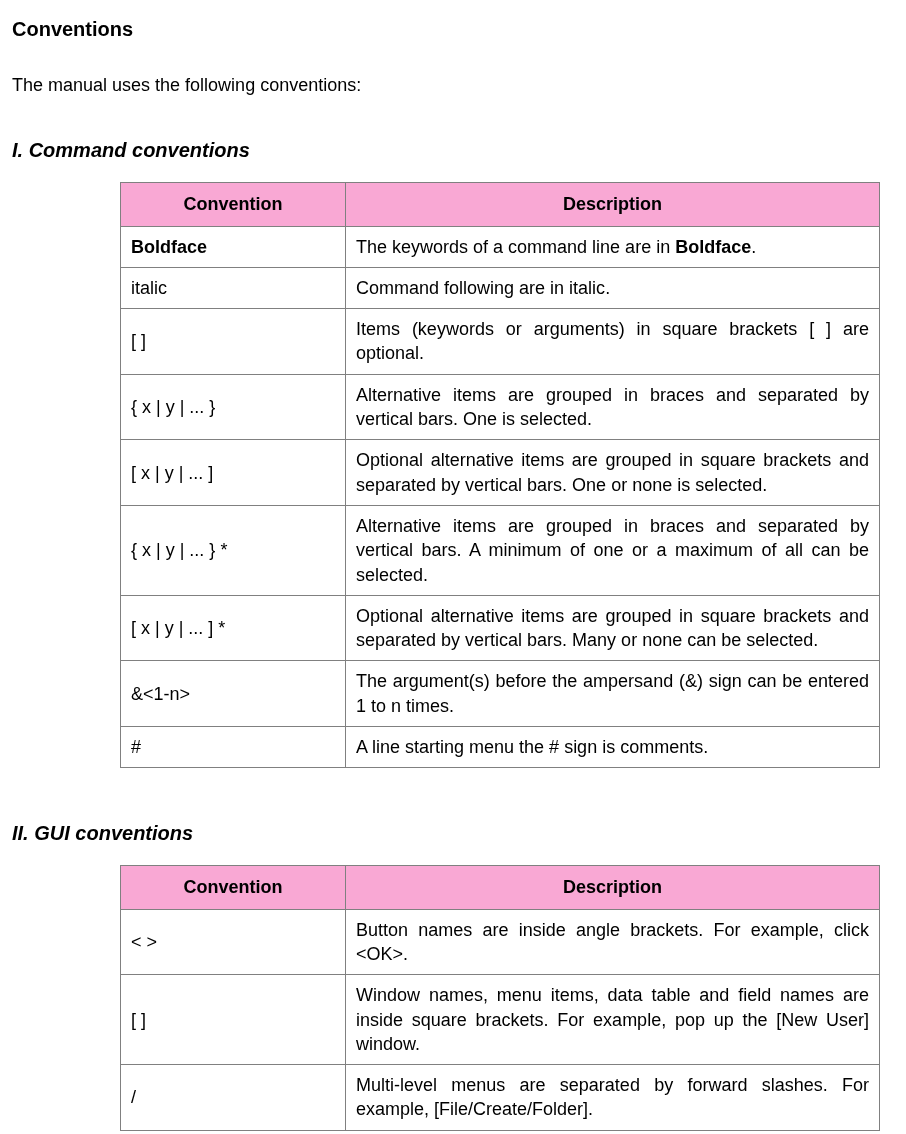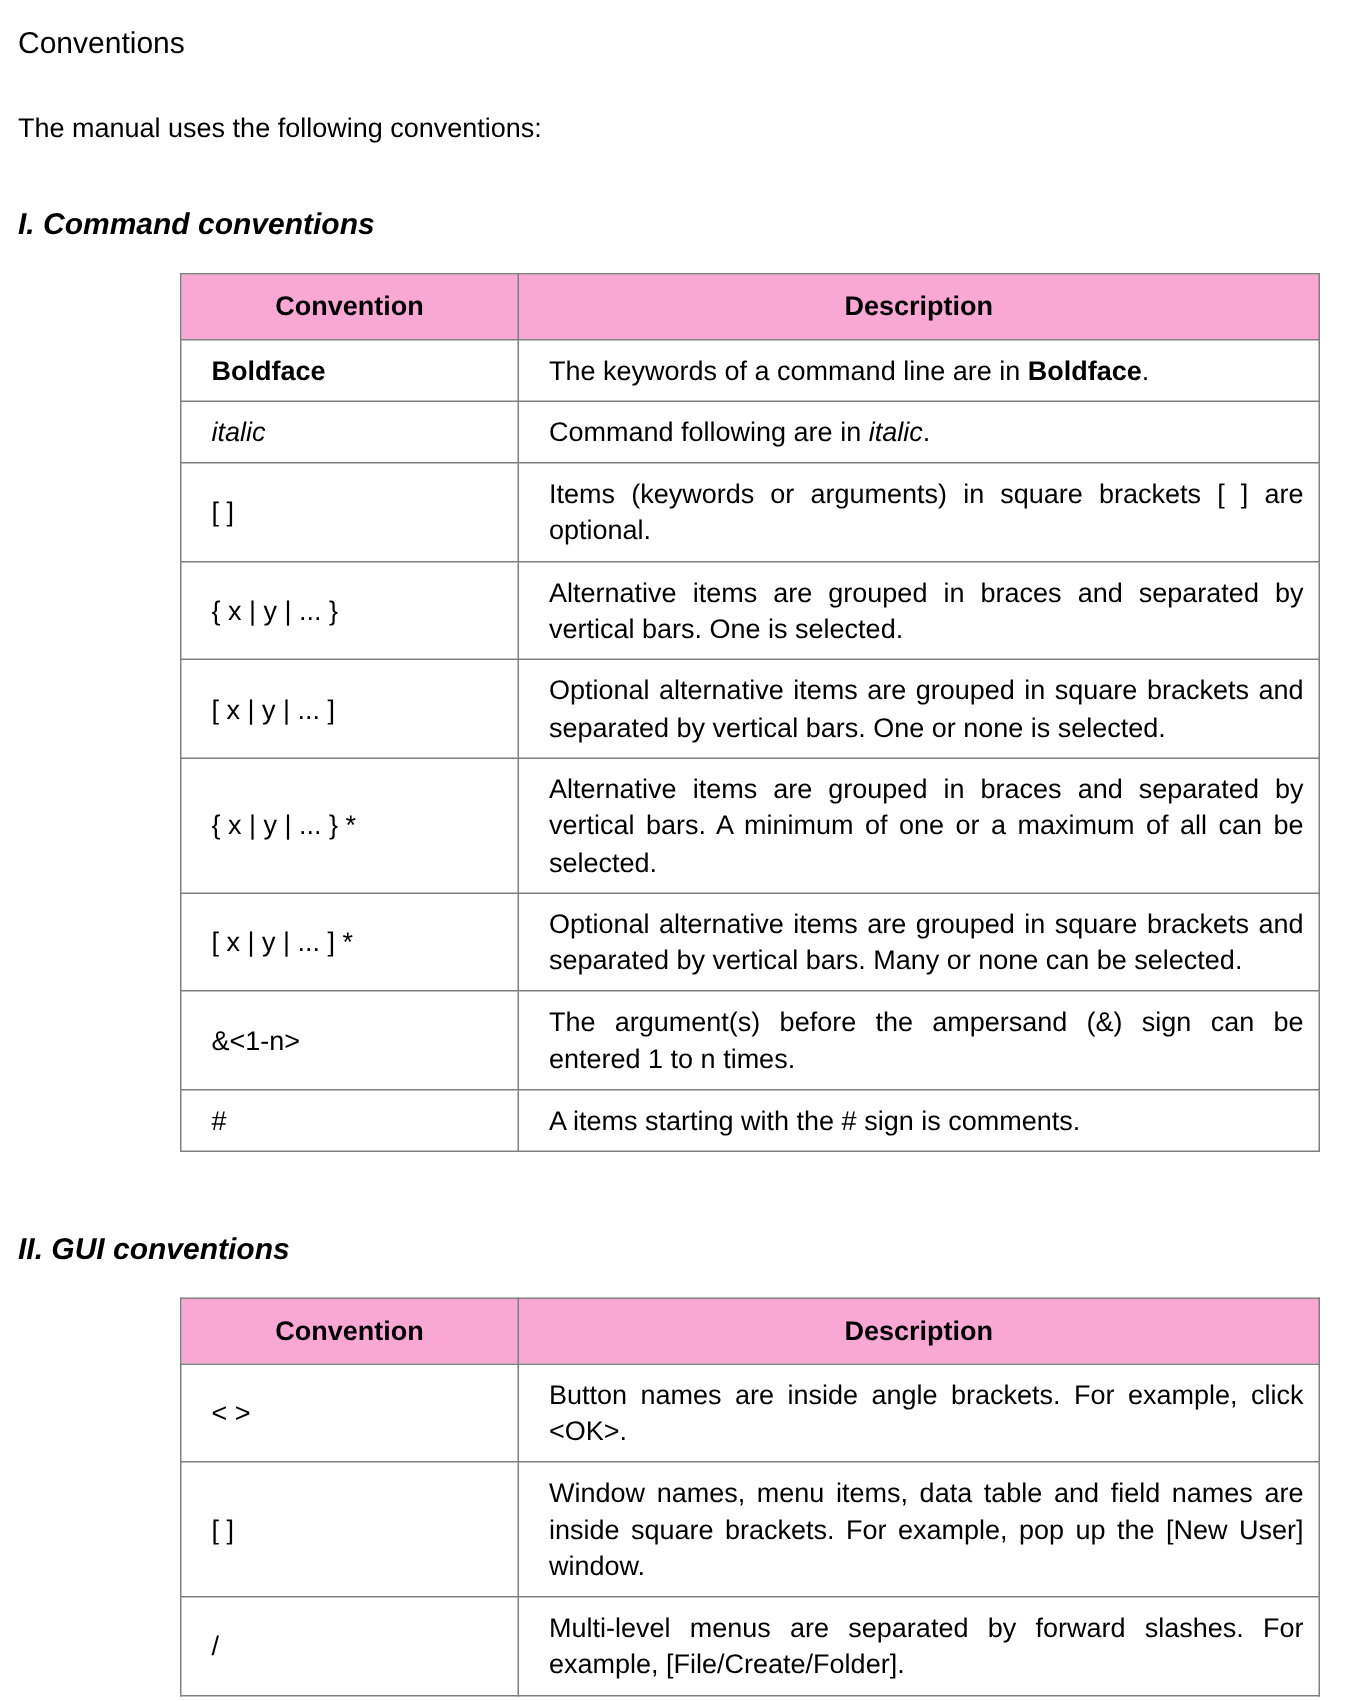--- a/index.html
+++ b/index.html
@@ -8,21 +8,21 @@
       font-size: 18px;
       color: #000;
       background: #fff;
       margin: 0;
       padding: 16px 20px 40px 12px;
       width: 906px;
       line-height: 1.35;
     }
     h1.main {
       font-size: 20px;
-      font-weight: normal;
+      font-weight: bold;
       margin: 0 0 30px 0;
     }
     .indent {
       margin-left: 92px;
     }
     .indent2 {
       margin-left: 108px;
     }
     p.intro {
       margin: 0 0 40px 0;
@@ -33,36 +33,36 @@
       margin: 0 0 18px 0;
       font-style: italic;
     }
     table {
       border-collapse: collapse;
       width: calc(100% - 6px);
       margin: 0 0 52px 0;
     }
     th, td {
       border: 1px solid #808080;
-      padding: 8px 10px 8px 20px;
+      padding: 8px 10px 8px 10px;
       vertical-align: middle;
       text-align: left;
     }
     th {
       background: #f9a8d4;
       text-align: center;
       font-weight: bold;
       font-size: 18px;
       padding: 9px 10px;
     }
     col.c1 { width: 225px; }
     col.c2 { width: auto; }
     td.desc { text-align: justify; }
     .bf { font-weight: bold; }
-    .it { font-style: italic; }
+    .it { }
     .compound span { white-space: pre-wrap; }
   </style>
 </head>
 <body>
 
 <h1 class="main">Conventions</h1>
 
 <p class="intro indent2">The manual uses the following conventions:</p>
 
 <h2 class="sub indent">I. Command conventions</h2>
@@ -107,21 +107,21 @@
         <tr>
           <td><span>[ x | y | ... ] *</span></td>
           <td class="desc compound"><span>Optional alternative items are grouped in square brackets and separated by vertical bars. Many or none can be selected.</span></td>
         </tr>
         <tr>
           <td><span>&amp;&lt;1-n&gt;</span></td>
           <td class="desc compound"><span>The argument(s) before the ampersand (&amp;) sign can be entered 1 to n times.</span></td>
         </tr>
         <tr>
           <td><span>#</span></td>
-          <td class="desc compound"><span>A items starting with the # sign is comments.</span></td>
+          <td class="desc compound"><span>A line starting menu the # sign is comments.</span></td>
         </tr>
       </tbody>
   </table>
 </div>
 
 <h2 class="sub indent">II. GUI conventions</h2>
 
 <div class="indent2">
   <table>
     <colgroup>

